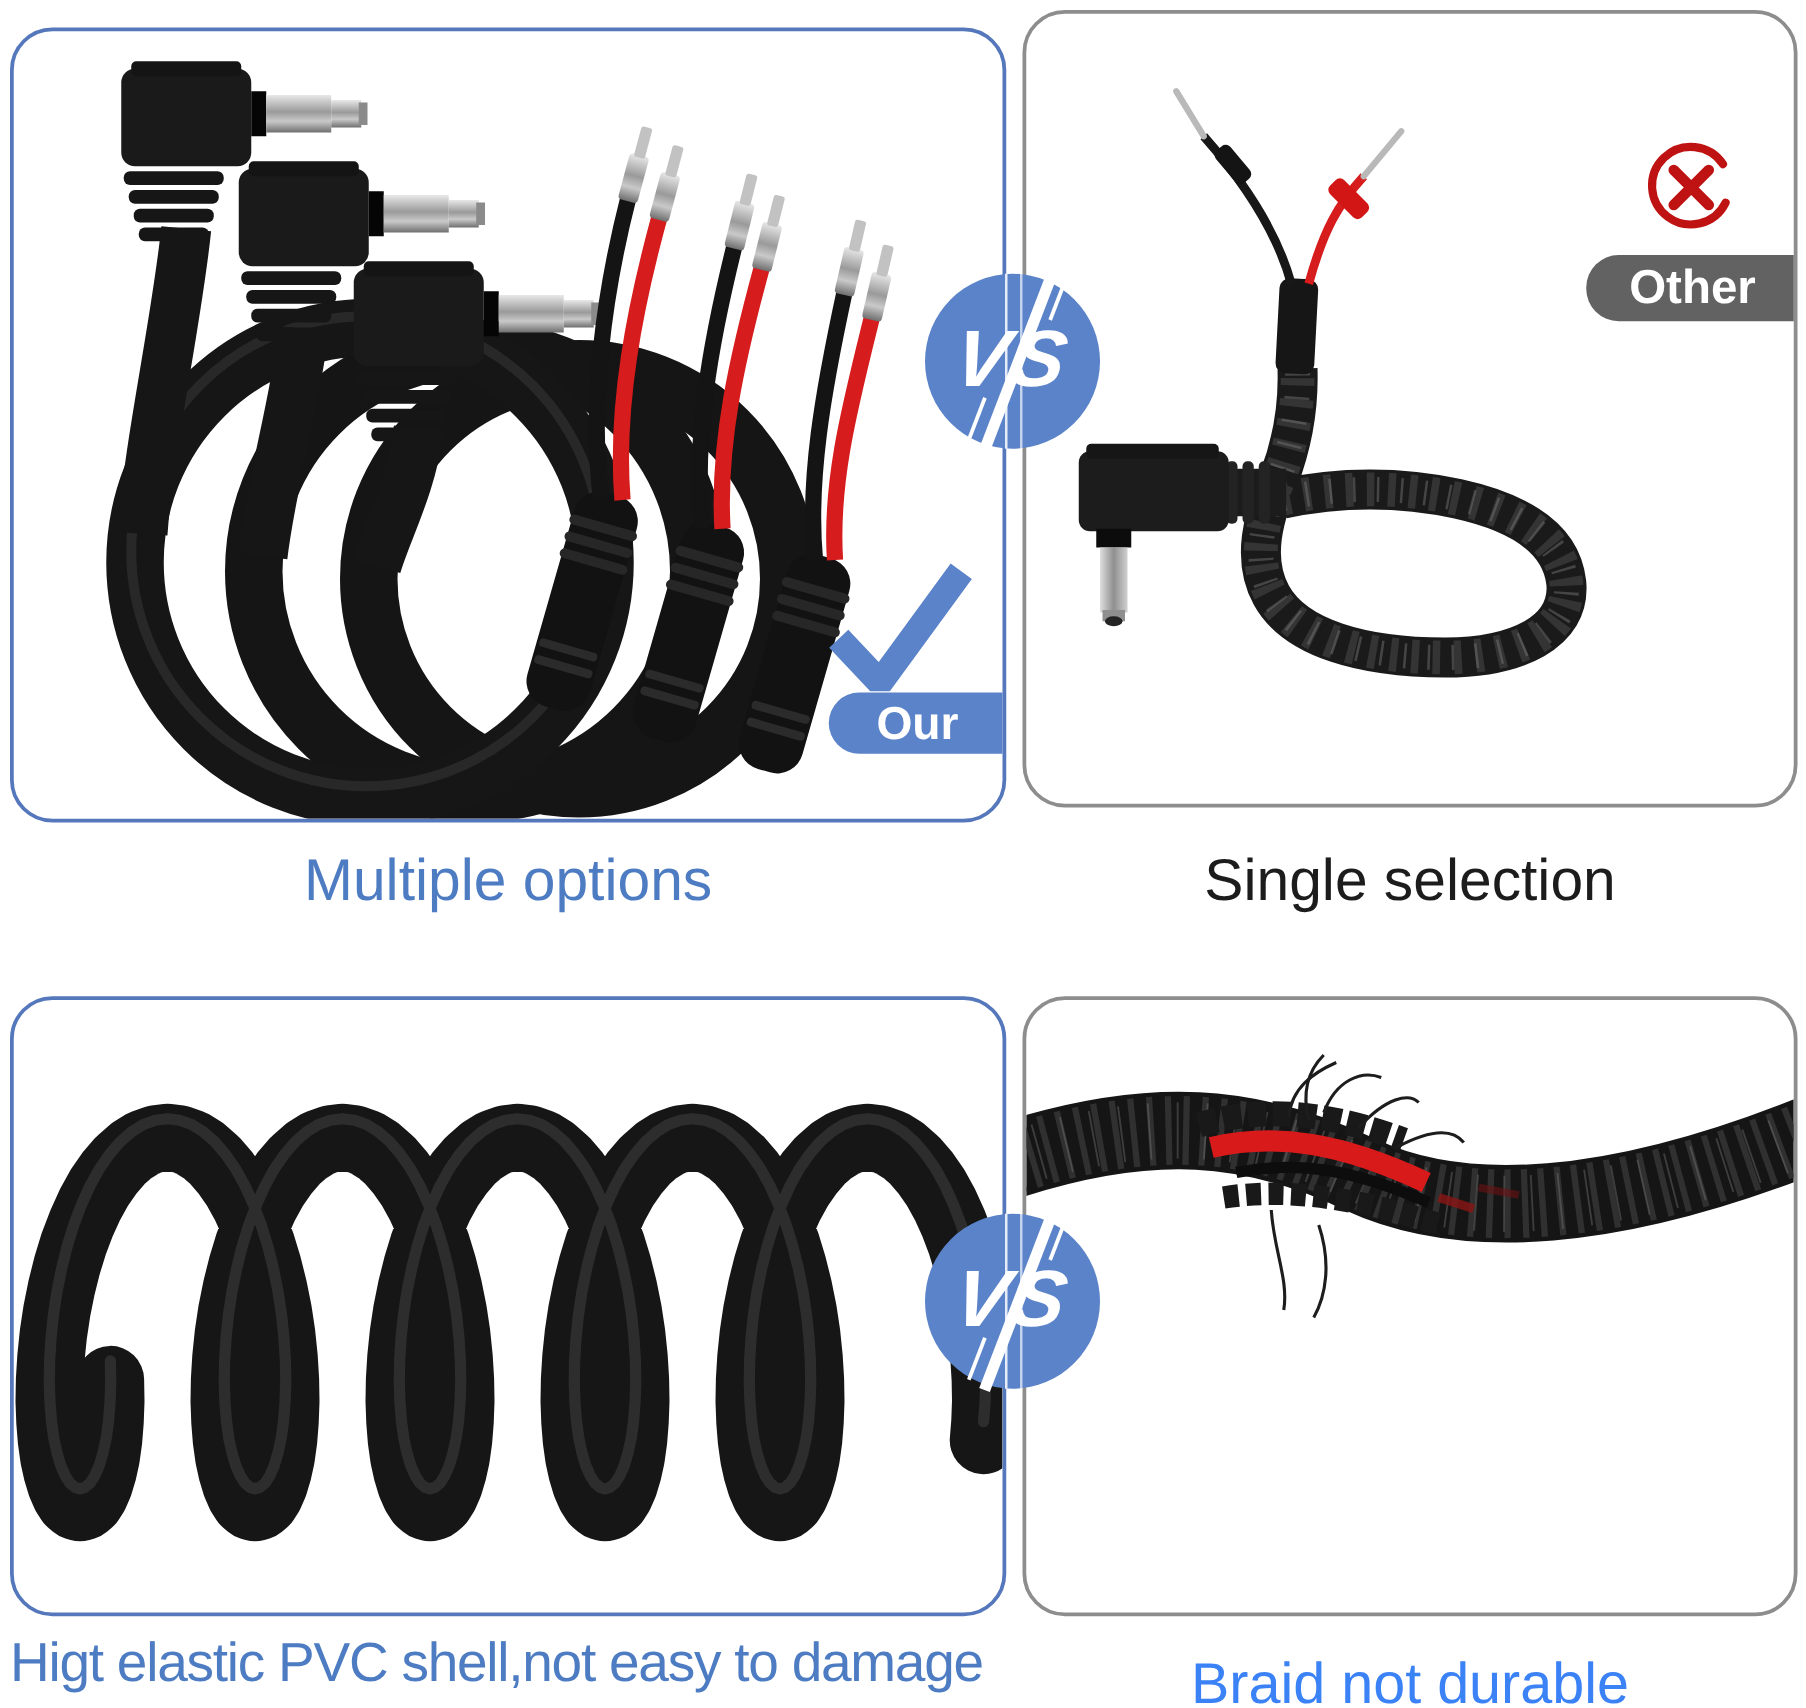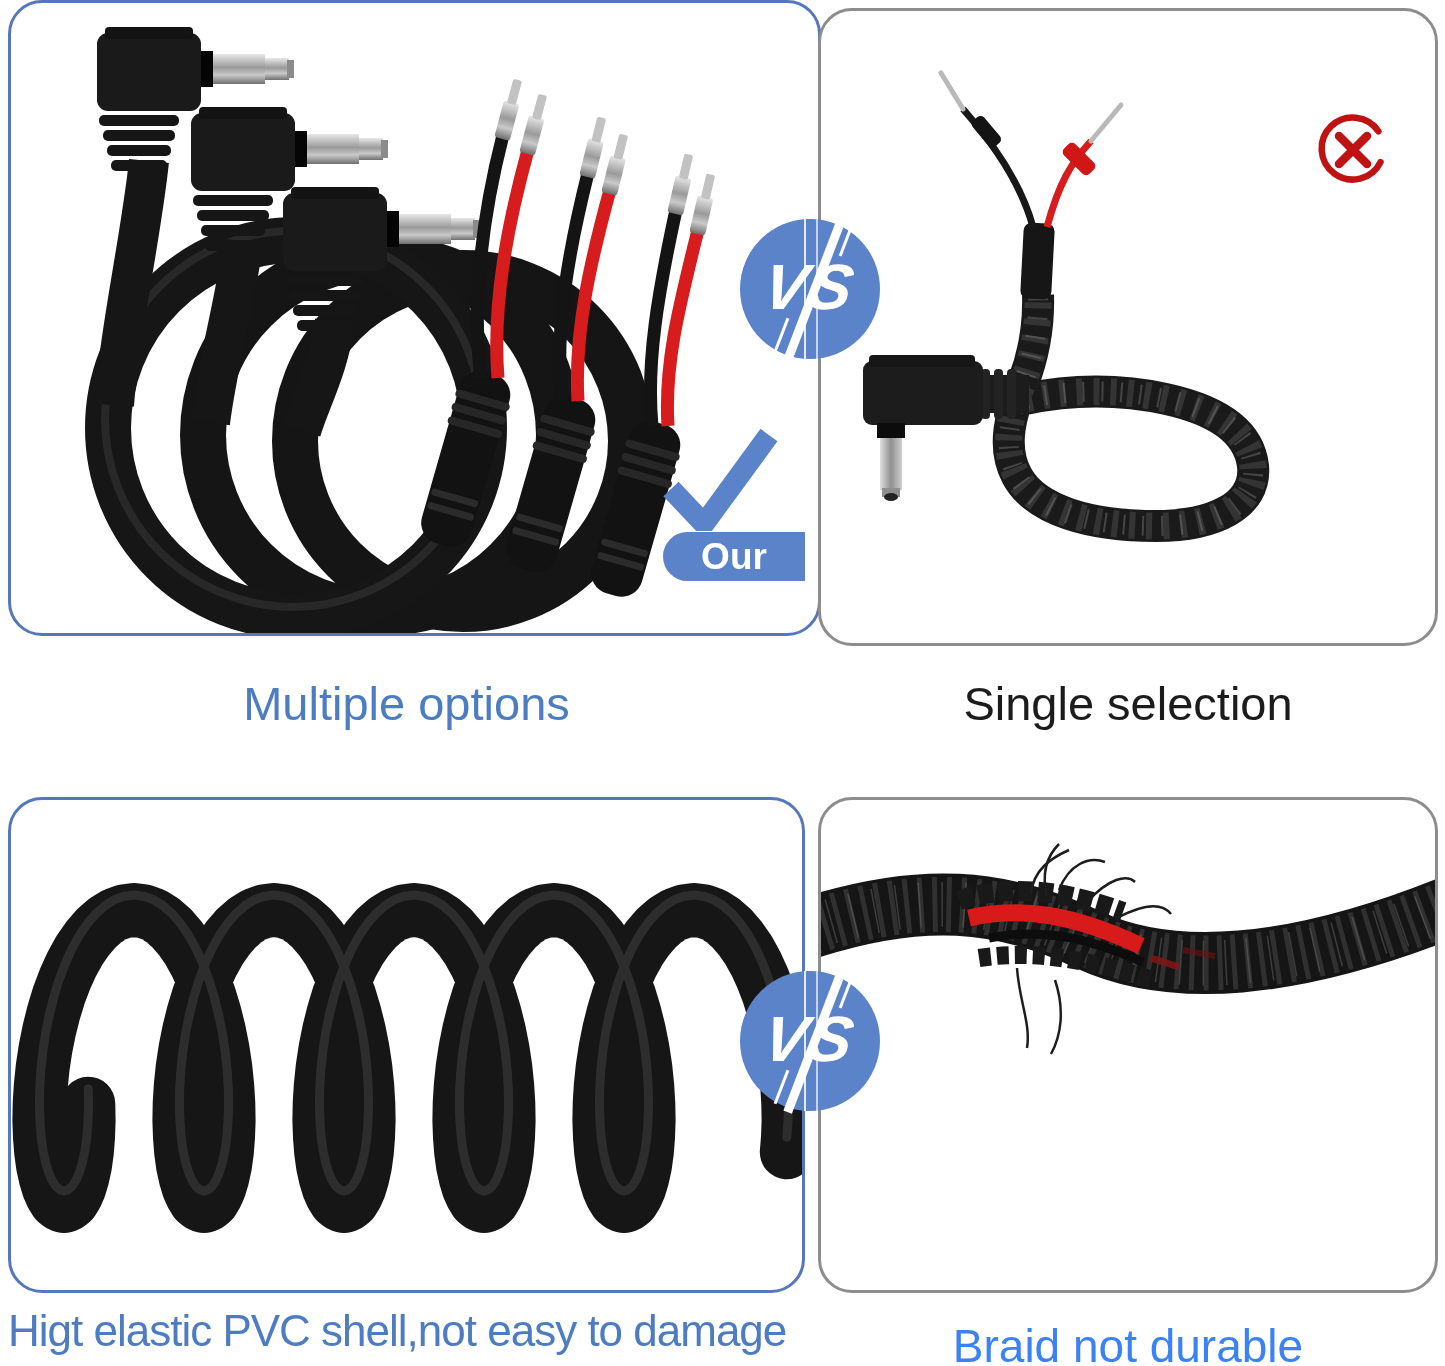--- a/index.html
+++ b/index.html
@@ -2,21 +2,21 @@
 <html><head>
 <meta charset="utf-8">
 <style>
   html,body{margin:0;padding:0;background:#ffffff;}
   #canvas{position:relative;width:1445px;height:1366px;background:#ffffff;overflow:hidden;
           font-family:"Liberation Sans",sans-serif;}
   .panel{position:absolute;background:#ffffff;overflow:hidden;}
   .panel.blue{border:3px solid #5577bb;border-radius:34px;}
   .panel.gray{border:3px solid #8d8d8d;border-radius:34px;}
   .panel svg.photo{position:absolute;left:0;top:0;}
-  #p-tl{left:8px;top:0;width:791px;height:630px;padding-left:16px;}
+  #p-tl{left:8px;top:22px;width:791px;height:630px;}
   #p-tr{left:818px;top:8px;width:614px;height:632px;}
   #p-bl{left:8px;top:797px;width:791px;height:490px;}
   #p-br{left:818px;top:797px;width:614px;height:490px;}
   .cap{position:absolute;font-weight:normal;white-space:nowrap;}
   #cap-tl{left:8px;top:676px;width:797px;text-align:center;font-size:47px;color:#4d7cc2;}
   #cap-tr{left:818px;top:676px;width:620px;text-align:center;font-size:47px;color:#1c1c1c;}
   #cap-bl{left:8px;top:1306px;font-size:44px;color:#4d7cc2;letter-spacing:-1px;}
   #cap-br{left:818px;top:1306px;width:620px;text-align:center;font-size:46px;color:#3b82f6;margin-top:13px;}
   .vs-badge{position:absolute;width:140px;height:140px;border-radius:50%;background:#5b83c9;}
   #vs-top{left:740px;top:219px;}
@@ -180,20 +180,23 @@
         <rect x="61" y="477" width="18" height="9" fill="#8f8f8f"></rect>
         <ellipse cx="70" cy="486" rx="7" ry="4" fill="#242424"></ellipse>
       </g>
     </svg>
 
     <svg class="icon-abs" style="left:493px;top:100px" width="78" height="78" viewBox="0 0 78 78">
       <path d="M64.4,20.3 A31 31 0 1 0 66.5,51.1" fill="none" stroke="#bf1212" stroke-width="6.5" stroke-linecap="round"></path>
       <path d="M25,25 L53,53 M53,25 L25,53" fill="none" stroke="#bf1212" stroke-width="8.5" stroke-linecap="round"></path>
     </svg>
 
+    <div class="pill" id="pill-other">
+      <span>Other</span>
+    </div>
   </div>
 
   <div class="panel blue" id="p-bl">
     <svg class="photo" width="791" height="490" viewBox="0 0 791 490">
       <polyline class="coil-line" points="77.3,303.7 77.6,321.0 77.0,337.3 75.8,352.3 73.9,365.9 71.3,377.7 68.3,387.7 64.8,395.6 61.1,401.4 57.1,404.8 53.0,406.0 48.9,404.8 44.9,401.4 41.2,395.6 37.7,387.7 34.7,377.7 32.1,365.9 30.2,352.3 29.0,337.3 28.4,321.0 28.7,303.7 29.8,285.7 31.7,267.3 34.5,248.7 38.2,230.3 42.7,212.3 48.0,195.0 54.2,178.7 61.0,163.7 68.5,150.1 76.7,138.3 85.3,128.3 94.4,120.4 103.7,114.6 113.3,111.2 123.0,110.0 132.7,111.2 142.3,114.6 151.6,120.4 160.7,128.3 169.3,138.3 177.5,150.1 185.0,163.7 191.8,178.7 198.0,195.0 203.3,212.3 207.8,230.3 211.5,248.7 214.3,267.3 216.2,285.7 217.3,303.7 217.6,321.0 217.0,337.3 215.8,352.3 213.9,365.9 211.3,377.7 208.3,387.7 204.8,395.6 201.1,401.4 197.1,404.8 193.0,406.0 188.9,404.8 184.9,401.4 181.2,395.6 177.7,387.7 174.7,377.7 172.1,365.9 170.2,352.3 169.0,337.3 168.4,321.0 168.7,303.7 169.8,285.7 171.7,267.3 174.5,248.7 178.2,230.3 182.7,212.3 188.0,195.0 194.2,178.7 201.0,163.7 208.5,150.1 216.7,138.3 225.3,128.3 234.4,120.4 243.7,114.6 253.3,111.2 263.0,110.0 272.7,111.2 282.3,114.6 291.6,120.4 300.7,128.3 309.3,138.3 317.5,150.1 325.0,163.7 331.8,178.7 338.0,195.0 343.3,212.3 347.8,230.3 351.5,248.7 354.3,267.3 356.2,285.7 357.3,303.7 357.6,321.0 357.0,337.3 355.8,352.3 353.9,365.9 351.3,377.7 348.3,387.7 344.8,395.6 341.1,401.4 337.1,404.8 333.0,406.0 328.9,404.8 324.9,401.4 321.2,395.6 317.7,387.7 314.7,377.7 312.1,365.9 310.2,352.3 309.0,337.3 308.4,321.0 308.7,303.7 309.8,285.7 311.7,267.3 314.5,248.7 318.2,230.3 322.7,212.3 328.0,195.0 334.2,178.7 341.0,163.7 348.5,150.1 356.7,138.3 365.3,128.3 374.4,120.4 383.7,114.6 393.3,111.2 403.0,110.0 412.7,111.2 422.3,114.6 431.6,120.4 440.7,128.3 449.3,138.3 457.5,150.1 465.0,163.7 471.8,178.7 478.0,195.0 483.3,212.3 487.8,230.3 491.5,248.7 494.3,267.3 496.2,285.7 497.3,303.7 497.6,321.0 497.0,337.3 495.8,352.3 493.9,365.9 491.3,377.7 488.3,387.7 484.8,395.6 481.1,401.4 477.1,404.8 473.0,406.0 468.9,404.8 464.9,401.4 461.2,395.6 457.7,387.7 454.7,377.7 452.1,365.9 450.2,352.3 449.0,337.3 448.4,321.0 448.7,303.7 449.8,285.7 451.7,267.3 454.5,248.7 458.2,230.3 462.7,212.3 468.0,195.0 474.2,178.7 481.0,163.7 488.5,150.1 496.7,138.3 505.3,128.3 514.4,120.4 523.7,114.6 533.3,111.2 543.0,110.0 552.7,111.2 562.3,114.6 571.6,120.4 580.7,128.3 589.3,138.3 597.5,150.1 605.0,163.7 611.8,178.7 618.0,195.0 623.3,212.3 627.8,230.3 631.5,248.7 634.3,267.3 636.2,285.7 637.3,303.7 637.6,321.0 637.0,337.3 635.8,352.3 633.9,365.9 631.3,377.7 628.3,387.7 624.8,395.6 621.1,401.4 617.1,404.8 613.0,406.0 608.9,404.8 604.9,401.4 601.2,395.6 597.7,387.7 594.7,377.7 592.1,365.9 590.2,352.3 589.0,337.3 588.4,321.0 588.7,303.7 589.8,285.7 591.7,267.3 594.5,248.7 598.2,230.3 602.7,212.3 608.0,195.0 614.2,178.7 621.0,163.7 628.5,150.1 636.7,138.3 645.3,128.3 654.4,120.4 663.7,114.6 673.3,111.2 683.0,110.0 692.7,111.2 702.3,114.6 711.6,120.4 720.7,128.3 729.3,138.3 737.5,150.1 745.0,163.7 751.8,178.7 758.0,195.0 763.3,212.3 767.8,230.3 771.5,248.7 774.3,267.3 776.2,285.7 777.3,303.7 777.6,321.0 777.0,337.3 775.8,352.3" fill="none" stroke="#161616" stroke-width="54" stroke-linecap="round" stroke-linejoin="round"></polyline>
       <polyline class="coil-line" points="77.3,303.7 77.6,321.0 77.0,337.3 75.8,352.3 73.9,365.9 71.3,377.7 68.3,387.7 64.8,395.6 61.1,401.4 57.1,404.8 53.0,406.0 48.9,404.8 44.9,401.4 41.2,395.6 37.7,387.7 34.7,377.7 32.1,365.9 30.2,352.3 29.0,337.3 28.4,321.0 28.7,303.7 29.8,285.7 31.7,267.3 34.5,248.7 38.2,230.3 42.7,212.3 48.0,195.0 54.2,178.7 61.0,163.7 68.5,150.1 76.7,138.3 85.3,128.3 94.4,120.4 103.7,114.6 113.3,111.2 123.0,110.0 132.7,111.2 142.3,114.6 151.6,120.4 160.7,128.3 169.3,138.3 177.5,150.1 185.0,163.7 191.8,178.7 198.0,195.0 203.3,212.3 207.8,230.3 211.5,248.7 214.3,267.3 216.2,285.7 217.3,303.7 217.6,321.0 217.0,337.3 215.8,352.3 213.9,365.9 211.3,377.7 208.3,387.7 204.8,395.6 201.1,401.4 197.1,404.8 193.0,406.0 188.9,404.8 184.9,401.4 181.2,395.6 177.7,387.7 174.7,377.7 172.1,365.9 170.2,352.3 169.0,337.3 168.4,321.0 168.7,303.7 169.8,285.7 171.7,267.3 174.5,248.7 178.2,230.3 182.7,212.3 188.0,195.0 194.2,178.7 201.0,163.7 208.5,150.1 216.7,138.3 225.3,128.3 234.4,120.4 243.7,114.6 253.3,111.2 263.0,110.0 272.7,111.2 282.3,114.6 291.6,120.4 300.7,128.3 309.3,138.3 317.5,150.1 325.0,163.7 331.8,178.7 338.0,195.0 343.3,212.3 347.8,230.3 351.5,248.7 354.3,267.3 356.2,285.7 357.3,303.7 357.6,321.0 357.0,337.3 355.8,352.3 353.9,365.9 351.3,377.7 348.3,387.7 344.8,395.6 341.1,401.4 337.1,404.8 333.0,406.0 328.9,404.8 324.9,401.4 321.2,395.6 317.7,387.7 314.7,377.7 312.1,365.9 310.2,352.3 309.0,337.3 308.4,321.0 308.7,303.7 309.8,285.7 311.7,267.3 314.5,248.7 318.2,230.3 322.7,212.3 328.0,195.0 334.2,178.7 341.0,163.7 348.5,150.1 356.7,138.3 365.3,128.3 374.4,120.4 383.7,114.6 393.3,111.2 403.0,110.0 412.7,111.2 422.3,114.6 431.6,120.4 440.7,128.3 449.3,138.3 457.5,150.1 465.0,163.7 471.8,178.7 478.0,195.0 483.3,212.3 487.8,230.3 491.5,248.7 494.3,267.3 496.2,285.7 497.3,303.7 497.6,321.0 497.0,337.3 495.8,352.3 493.9,365.9 491.3,377.7 488.3,387.7 484.8,395.6 481.1,401.4 477.1,404.8 473.0,406.0 468.9,404.8 464.9,401.4 461.2,395.6 457.7,387.7 454.7,377.7 452.1,365.9 450.2,352.3 449.0,337.3 448.4,321.0 448.7,303.7 449.8,285.7 451.7,267.3 454.5,248.7 458.2,230.3 462.7,212.3 468.0,195.0 474.2,178.7 481.0,163.7 488.5,150.1 496.7,138.3 505.3,128.3 514.4,120.4 523.7,114.6 533.3,111.2 543.0,110.0 552.7,111.2 562.3,114.6 571.6,120.4 580.7,128.3 589.3,138.3 597.5,150.1 605.0,163.7 611.8,178.7 618.0,195.0 623.3,212.3 627.8,230.3 631.5,248.7 634.3,267.3 636.2,285.7 637.3,303.7 637.6,321.0 637.0,337.3 635.8,352.3 633.9,365.9 631.3,377.7 628.3,387.7 624.8,395.6 621.1,401.4 617.1,404.8 613.0,406.0 608.9,404.8 604.9,401.4 601.2,395.6 597.7,387.7 594.7,377.7 592.1,365.9 590.2,352.3 589.0,337.3 588.4,321.0 588.7,303.7 589.8,285.7 591.7,267.3 594.5,248.7 598.2,230.3 602.7,212.3 608.0,195.0 614.2,178.7 621.0,163.7 628.5,150.1 636.7,138.3 645.3,128.3 654.4,120.4 663.7,114.6 673.3,111.2 683.0,110.0 692.7,111.2 702.3,114.6 711.6,120.4 720.7,128.3 729.3,138.3 737.5,150.1 745.0,163.7 751.8,178.7 758.0,195.0 763.3,212.3 767.8,230.3 771.5,248.7 774.3,267.3 776.2,285.7 777.3,303.7 777.6,321.0 777.0,337.3 775.8,352.3" fill="none" stroke="#424242" stroke-width="9" stroke-linecap="round" stroke-linejoin="round" opacity="0.55" transform="translate(0,-15)"></polyline>
     </svg>
   </div>
 
   <div class="panel gray" id="p-br">

